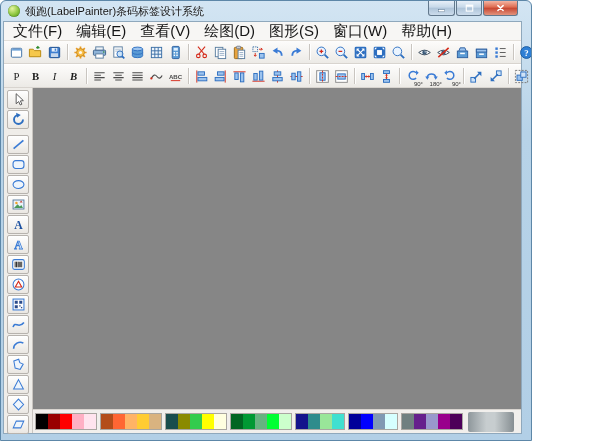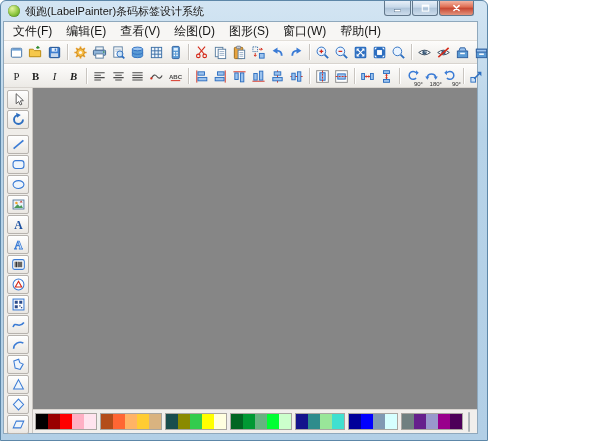--- a/index.html
+++ b/index.html
@@ -1,36 +1,36 @@
 <!DOCTYPE html>
 <html><head>
 <meta charset="utf-8">
 <style>
   html,body{margin:0;padding:0;background:#fff;font-family:"Liberation Sans",sans-serif;}
-  .window{position:relative;width:488px;height:441px;box-sizing:border-box;
+  .window{position:relative;width:532px;height:441px;box-sizing:border-box;
     background:linear-gradient(#d3e5f3,#b7d3e8 30%,#b2cfe6);
     border:1px solid #5d87a8;border-radius:6px 6px 0 0;overflow:hidden;}
   
   .titlebar{height:20px;display:flex;align-items:center;padding-left:7px;gap:5px;}
   .app-logo{width:12px;height:12px;border-radius:50%;
     background:radial-gradient(circle at 35% 30%,#e6f5a0,#8cc63f 55%,#4a8a1a);
     box-shadow:inset 0 0 1px #2f5e10;}
   .title{font-size:11px;color:#141414;white-space:nowrap;text-shadow:0 0 2px #eaf3fb;}
   .controls{position:absolute;top:0;right:13px;display:flex;}
   .winbtn{height:15px;display:flex;align-items:center;justify-content:center;
     border:1px solid #62788c;border-top:none;border-radius:0 0 3px 3px;margin-left:1px;
     background:linear-gradient(#e7eff8,#c6d8e9 45%,#aec4d9 50%,#ccdcec);box-sizing:border-box;}
   .winbtn.min{width:27px}.winbtn.max{width:26px}
   .winbtn.close{width:35px;background:linear-gradient(#f4b4a2,#dd6a4f 45%,#c64530 50%,#e2937d);}
   
   .client{position:absolute;left:2px;right:9px;top:20px;bottom:6px;box-sizing:border-box;
     background:#f1efec;border:1px solid #8fa8bc;display:flex;flex-direction:column;}
   .menubar{height:18px;background:#f7f6f4;border-bottom:1px solid #e3dfd9;
     display:flex;align-items:center;padding-left:2px;}
-  .menu-item{font-size:12px;padding:1px 7px;color:#151515;cursor:default;}
+  .menu-item{font-size:15px;padding:1px 7px;color:#151515;cursor:default;}
   .toolbar{display:flex;align-items:center;background:linear-gradient(#fdfcfb,#eceae6);
     border-bottom:1px solid #d8d4cf;padding:0 3px;height:22px;flex:0 0 auto;}
   #toolbar-format{border-top:1px solid #fff;height:22px;}
   .tbtn{width:19px;height:19px;display:flex;align-items:center;justify-content:center;
     border-radius:2px;position:relative;flex:0 0 auto;}
   .tbtn .badge{position:absolute;bottom:-1px;right:-1px;font-size:6px;line-height:6px;color:#333;}
   .sep{width:1px;height:16px;background:#c9c5c0;box-shadow:1px 0 0 rgba(255,255,255,.95);
     margin:0 3px;flex:0 0 auto;}
   .icon{display:flex;align-items:center;justify-content:center;}
   

